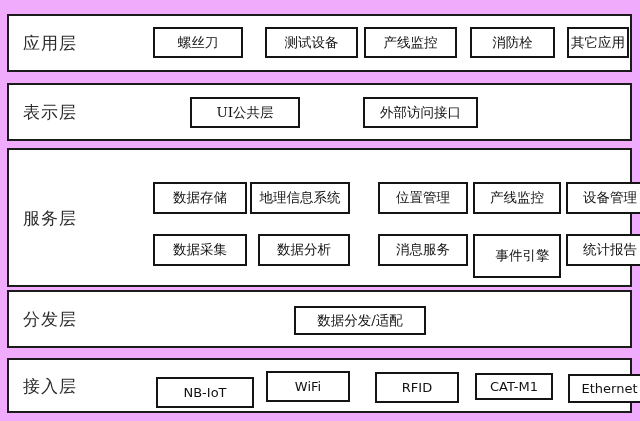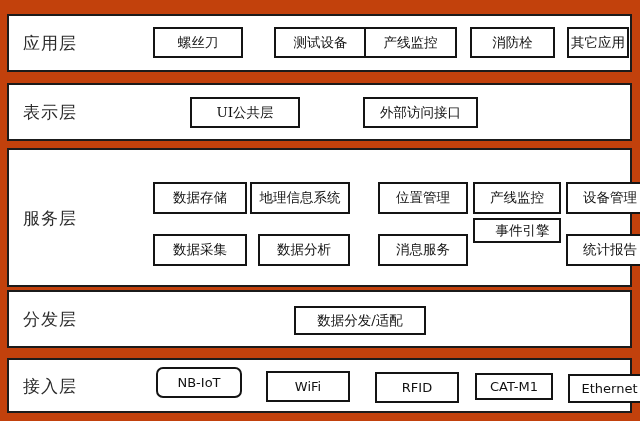--- a/index.html
+++ b/index.html
@@ -11,21 +11,21 @@
     height: 421px;
     background: #ffffff;
     font-family: "DejaVu Sans", "Liberation Sans", sans-serif;
     overflow: hidden;
   }
 
   #diagram {
     position: relative;
     width: 640px;
     height: 421px;
-    background: #c2410c;
+    background: #f0abfc;
   }
 
   
   .band {
     position: absolute;
     left: 7px;
     width: 625px;
     box-sizing: border-box;
     background: #ffffff;
     border: 2px solid #1b1b1b;
@@ -82,21 +82,21 @@
 <body>
 
 <div id="diagram">
 
   <div class="band" id="band-app">
     <span class="band-label">应用层</span>
 
     <div class="node cjk" style="left:108px; top:11px; width:90px; height:31px;">
       <span class="lbl">螺丝刀</span>
     </div>
-    <div class="node cjk" style="left:229px; top:11px; width:93px; height:31px;">
+    <div class="node cjk" style="left:220px; top:11px; width:93px; height:31px;">
       <span class="lbl">测试设备</span>
     </div>
     <div class="node cjk" style="left:319px; top:11px; width:93px; height:31px;">
       <span class="lbl">产线监控</span>
     </div>
     <div class="node cjk" style="left:425px; top:11px; width:85px; height:31px;">
       <span class="lbl">消防栓</span>
     </div>
     <div class="node cjk" style="left:522px; top:11px; width:62px; height:31px;">
       <span class="lbl">其它应用</span>
@@ -135,40 +135,40 @@
 
     <div class="node cjk" style="left:108px; top:84px; width:94px; height:32px;">
       <span class="lbl">数据采集</span>
     </div>
     <div class="node cjk" style="left:213px; top:84px; width:92px; height:32px;">
       <span class="lbl">数据分析</span>
     </div>
     <div class="node cjk" style="left:333px; top:84px; width:90px; height:32px;">
       <span class="lbl">消息服务</span>
     </div>
-    <div class="node cjk" style="left:428px; top:68px; width:88px; height:25px;padding-left:11px;">
+    <div class="node cjk" style="left:428px; top:84px; width:88px; height:44px;padding-left:11px;">
       <span class="lbl">事件引擎</span>
     </div>
     <div class="node cjk" style="left:521px; top:84px; width:88px; height:32px;">
       <span class="lbl">统计报告</span>
     </div>
   </div>
 
   <div class="band" id="band-dist">
     <span class="band-label">分发层</span>
 
     <div class="node cjk" style="left:249px; top:14px; width:132px; height:29px;">
       <span class="lbl">数据分发/适配</span>
     </div>
   </div>
 
   <div class="band" id="band-acc">
     <span class="band-label">接入层</span>
 
-    <div class="node latin" style="left:111px; top:7px; width:86px; height:31px;border-radius:7px;">
+    <div class="node latin" style="left:111px; top:17px; width:98px; height:31px;">
       <span class="lbl">NB-IoT</span>
     </div>
     <div class="node latin" style="left:221px; top:11px; width:84px; height:31px;">
       <span class="lbl">WiFi</span>
     </div>
     <div class="node latin" style="left:330px; top:12px; width:84px; height:31px;">
       <span class="lbl">RFID</span>
     </div>
     <div class="node latin" style="left:430px; top:13px; width:78px; height:27px;">
       <span class="lbl">CAT-M1</span>

